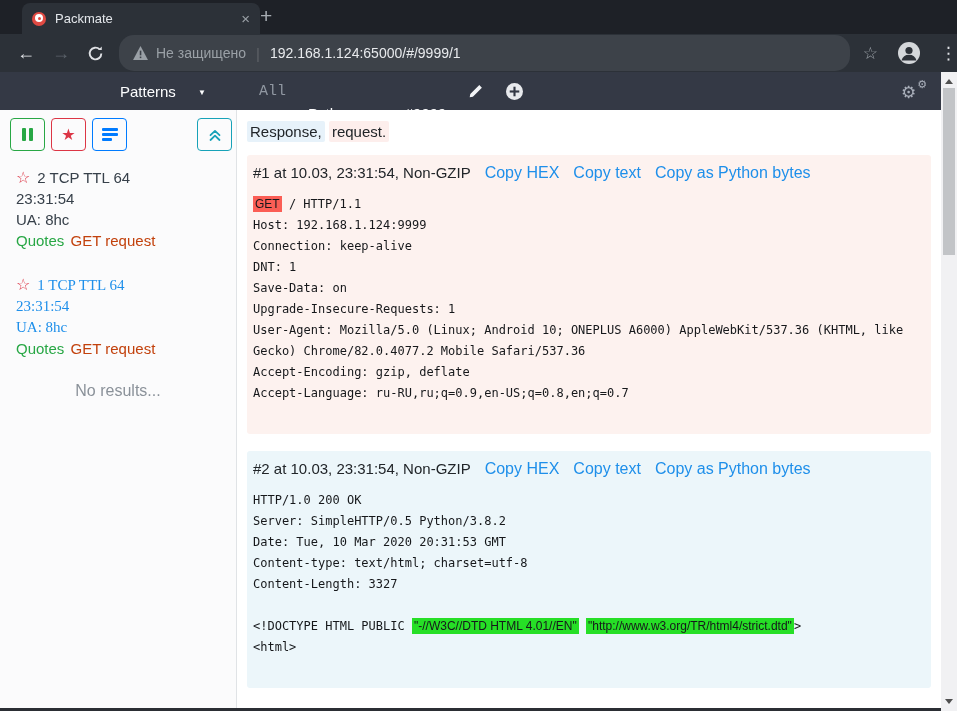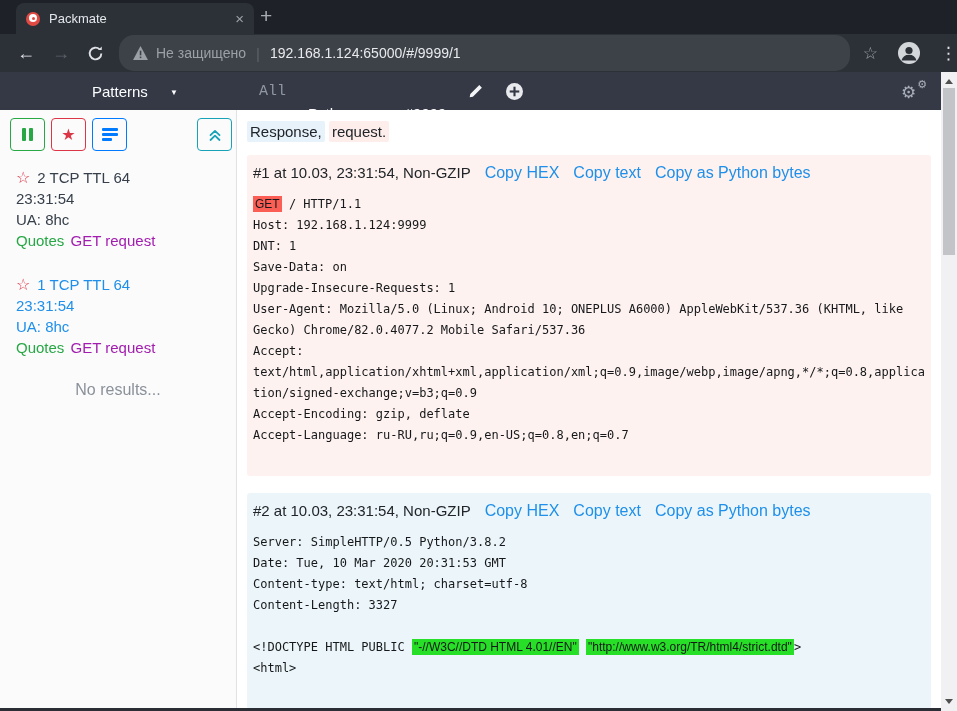--- a/index.html
+++ b/index.html
@@ -1,21 +1,21 @@
 <!DOCTYPE html>
 <html><head>
 <meta charset="utf-8">
 <style>
   html,body{margin:0;padding:0;}
   body{width:957px;height:711px;overflow:hidden;position:relative;background:#fff;
        font-family:"Liberation Sans",sans-serif;-webkit-font-smoothing:antialiased;}
 
   
   .tabstrip{position:absolute;top:0;left:0;width:957px;height:34px;background:#1e2127;}
-  .tab{position:absolute;left:16px;top:3px;width:238px;height:31px;background:#2c3138;
+  .tab{position:absolute;left:22px;top:3px;width:238px;height:31px;background:#2c3138;
        border-radius:8px 8px 0 0;display:flex;align-items:center;padding:0 10px;box-sizing:border-box;}
   .favicon{width:14px;height:14px;border-radius:50%;background:#e04a43;position:relative;margin-right:9px;flex:none;}
   .favicon i{position:absolute;left:3px;top:2px;width:8px;height:8px;background:#fff;border-radius:50%;}
   .favicon b{position:absolute;left:5.5px;top:5.5px;width:3px;height:3px;background:#e04a43;border-radius:50%;}
   .tab-title{color:#e3e6ea;font-size:13px;flex:1;}
   .tab-close{color:#9aa0a6;font-size:15px;line-height:15px;cursor:pointer;}
   .new-tab{position:absolute;left:260px;top:4px;color:#a6abb1;font-size:21px;font-weight:400;cursor:pointer;}
 
   .toolbar{position:absolute;top:34px;left:0;width:957px;height:38px;background:#2c3138;
            display:flex;align-items:center;}
@@ -27,21 +27,21 @@
   .warn-ic{display:flex;margin-right:8px;}
   .addr .sep{margin:0 10px;color:#5f6368;font-size:15px;}
   .url{color:#e8eaed;}
   .tb-right{display:flex;align-items:center;margin-left:13px;gap:19px;}
   .bm-star{color:#9aa0a6;font-size:17px;cursor:pointer;}
   .menu-dots{color:#dfe1e5;font-size:17px;cursor:pointer;letter-spacing:0;}
 
   
   .navbar{position:absolute;top:72px;left:0;width:941px;height:38px;background:#343945;
           display:flex;align-items:center;font-size:15px;}
-  .patterns{margin-left:92px;display:flex;align-items:center;gap:22px;color:#fcfdfe;cursor:pointer;}
+  .patterns{margin-left:120px;display:flex;align-items:center;gap:22px;color:#fcfdfe;cursor:pointer;}
   .caret{font-size:8px;color:#fcfdfe;padding-top:2px;}
   .nav-tabs{position:absolute;left:259px;display:flex;align-items:center;gap:22px;}
   .tab-all{color:#9097a1;cursor:pointer;font-family:Liberation Mono, monospace;}
   .pattern-name{color:#fff;cursor:pointer;margin-top:44px;}
   .edit-ic,.add-ic{display:flex;cursor:pointer;}
   .gears{position:absolute;right:16px;top:7px;color:#a9afba;cursor:pointer;width:24px;height:24px;}
   .gears .g1{font-size:17px;position:absolute;left:0;top:3px;}
   .gears .g2{font-size:11px;position:absolute;right:-2px;top:-1px;}
 
   
@@ -59,23 +59,23 @@
   .lines-ic{width:16px;}
   .lines-ic i{display:block;height:2.5px;background:#007bff;margin:2.5px 0;border-radius:1px;}
   .lines-ic i:nth-child(1){width:16px;}
   .lines-ic i:nth-child(2){width:16px;}
   .lines-ic i:nth-child(3){width:10px;}
   .b-teal{border-color:#17a2b8;margin-left:auto;margin-right:1px;}
 
   .stream-list{margin-top:16px;}
   .entry{padding:0 8px 0 16px;margin-bottom:23px;font-size:15px;line-height:21px;color:#37404a;cursor:pointer;}
   .entry .e-star{color:#dc3545;margin-right:7px;font-size:16px;}
-  .entry.link .e-title,.entry.link .e-time,.entry.link .e-ua{color:#1e8fea;}
+  .entry.link .e-title,.entry.link .e-time,.entry.link .e-ua{color:#1e8fea;font-family:Liberation Serif, serif;}
   .tag-green{color:#28a745;}
-  .tag-red{color:#a21caf;margin-left:2px;}
+  .tag-red{color:#c2410c;margin-left:2px;}
   .no-results{text-align:center;color:#8a9199;font-size:16px;margin-top:17px;}
 
   .content{flex:1;background:#fff;padding:13px 0 0 10px;box-sizing:border-box;overflow:hidden;}
   .filter-line{font-size:15px;color:#212529;margin-bottom:15px;}
   .chip{padding:2px 3px;border-radius:2px;}
 
   .packet{margin:0 10px 17px 0;padding:9px 6px 30px 6px;border-radius:3px;}
   .p-head{font-size:15px;color:#212529;margin-bottom:12px;}
   .copy-link{color:#1e8fea;margin-left:14px;font-size:16px;cursor:pointer;text-decoration:none;}
   .p-body{font-family:"DejaVu Sans Mono",monospace;font-size:12px;line-height:21px;color:#16181b;
@@ -215,34 +215,35 @@
   <div class="content">
     <div class="filter-line"><span class="chip" style="background: rgb(231, 242, 250); margin-top: 12px;">Response,</span> <span class="chip" style="background: rgb(253, 238, 236);">request.</span></div>
     <div>
         <div class="packet" style="background: rgb(253, 242, 239);">
     <div class="p-head">
       <span class="p-title">#1 at 10.03, 23:31:54, Non-GZIP</span><span class="p-actions"><a class="copy-link">Copy HEX</a><a class="copy-link">Copy text</a><a class="copy-link">Copy as Python bytes</a></span>
     </div>
     <div class="p-body">
             <div class="mono-line"><span class="hl hl-red">GET</span><span> / HTTP/1.1</span></div>
             <div class="mono-line"><span>Host: 192.168.1.124:9999</span></div>
+            <div class="mono-line"><span>Connection: keep-alive</span></div>
             <div class="mono-line"><span>DNT: 1</span></div>
             <div class="mono-line"><span>Save-Data: on</span></div>
             <div class="mono-line"><span>Upgrade-Insecure-Requests: 1</span></div>
             <div class="mono-line"><span>User-Agent: Mozilla/5.0 (Linux; Android 10; ONEPLUS A6000) AppleWebKit/537.36 (KHTML, like Gecko) Chrome/82.0.4077.2 Mobile Safari/537.36</span></div>
-            <div class="mono-line"><span>Accept: text/html,application/xhtml+xml,application/xml;q=0.9,image/webp,image/apng,*/*;q=0.8,application/signed-exchange;v=b3;q=0.9</span></div>
             <div class="mono-line"><span>Accept-Encoding: gzip, deflate</span></div>
             <div class="mono-line"><span>Accept-Language: ru-RU,ru;q=0.9,en-US;q=0.8,en;q=0.7</span></div>
           </div>
   </div>
         <div class="packet" style="background: rgb(236, 246, 250);">
     <div class="p-head">
       <span class="p-title">#2 at 10.03, 23:31:54, Non-GZIP</span><span class="p-actions"><a class="copy-link">Copy HEX</a><a class="copy-link">Copy text</a><a class="copy-link">Copy as Python bytes</a></span>
     </div>
     <div class="p-body">
+            <div class="mono-line"><span>HTTP/1.0 200 OK</span></div>
             <div class="mono-line"><span>Server: SimpleHTTP/0.5 Python/3.8.2</span></div>
             <div class="mono-line"><span>Date: Tue, 10 Mar 2020 20:31:53 GMT</span></div>
             <div class="mono-line"><span>Content-type: text/html; charset=utf-8</span></div>
             <div class="mono-line"><span>Content-Length: 3327</span></div>
             <div class="mono-line">&nbsp;</div>
             <div class="mono-line"><span>&lt;!DOCTYPE HTML PUBLIC </span><span class="hl hl-green">"-//W3C//DTD HTML 4.01//EN"</span><span> </span><span class="hl hl-green">"http://www.w3.org/TR/html4/strict.dtd"</span><span>&gt;</span></div>
             <div class="mono-line"><span>&lt;html&gt;</span></div>
           </div>
   </div>
       </div>

